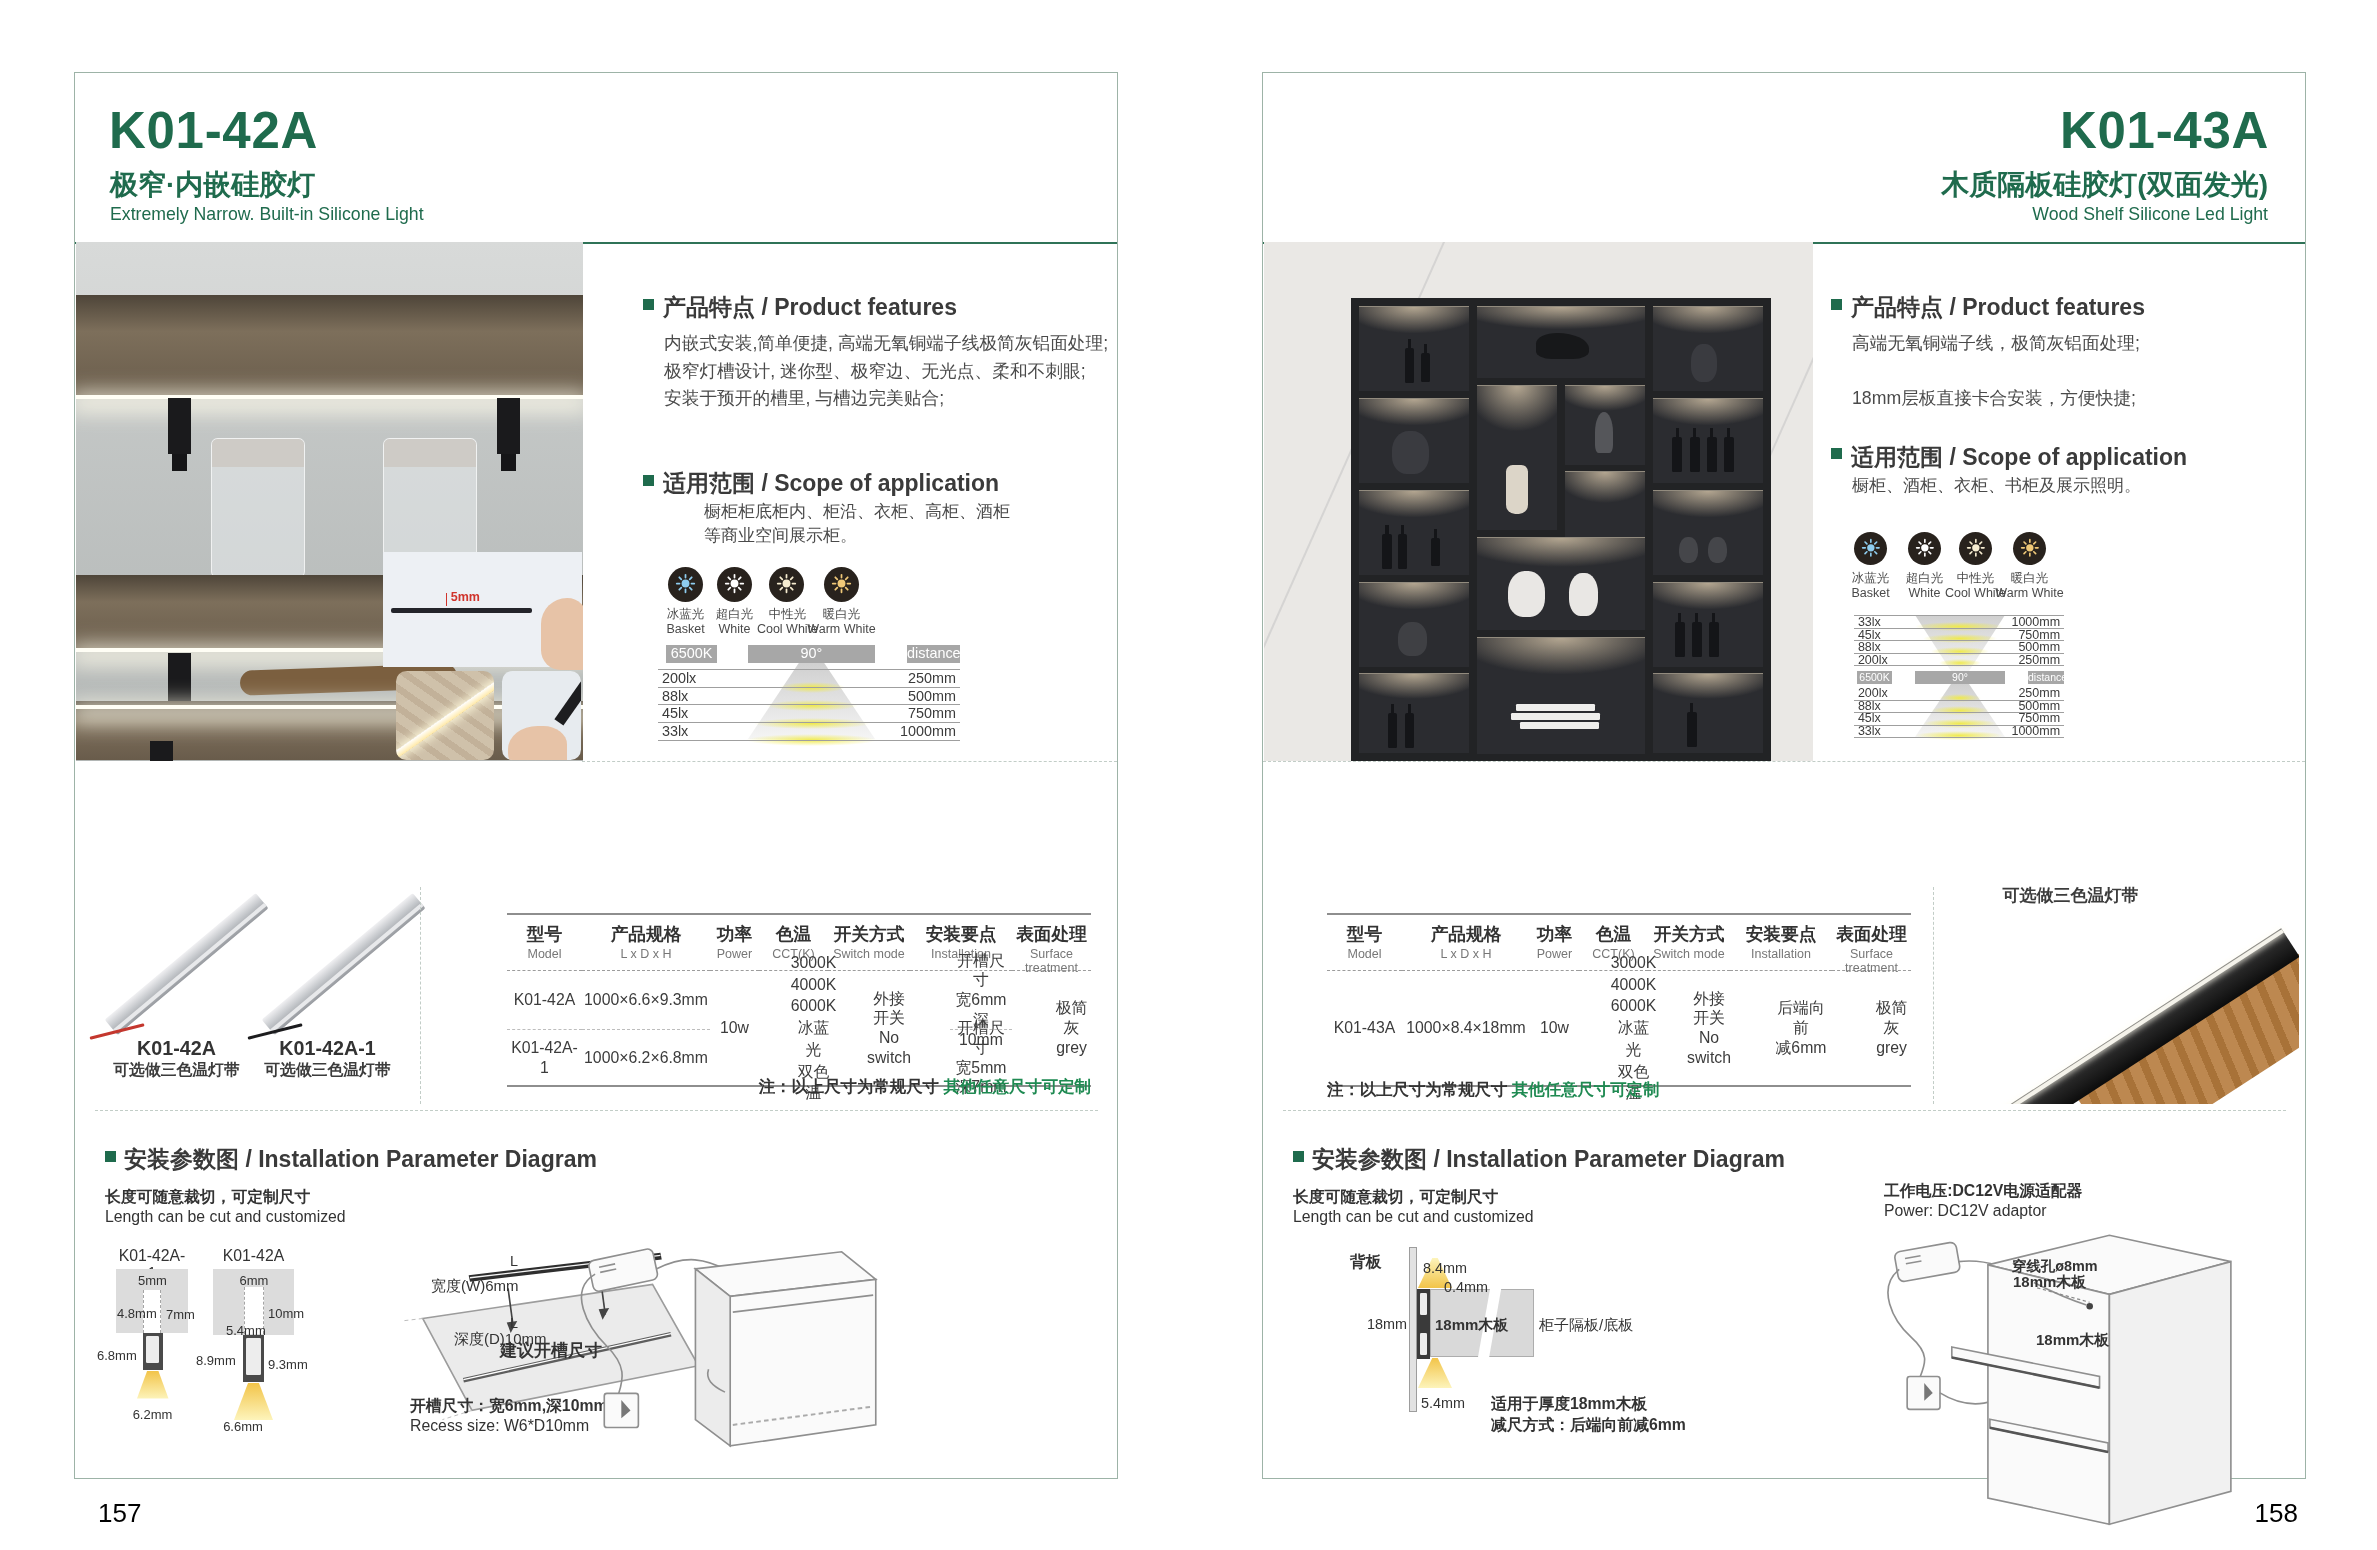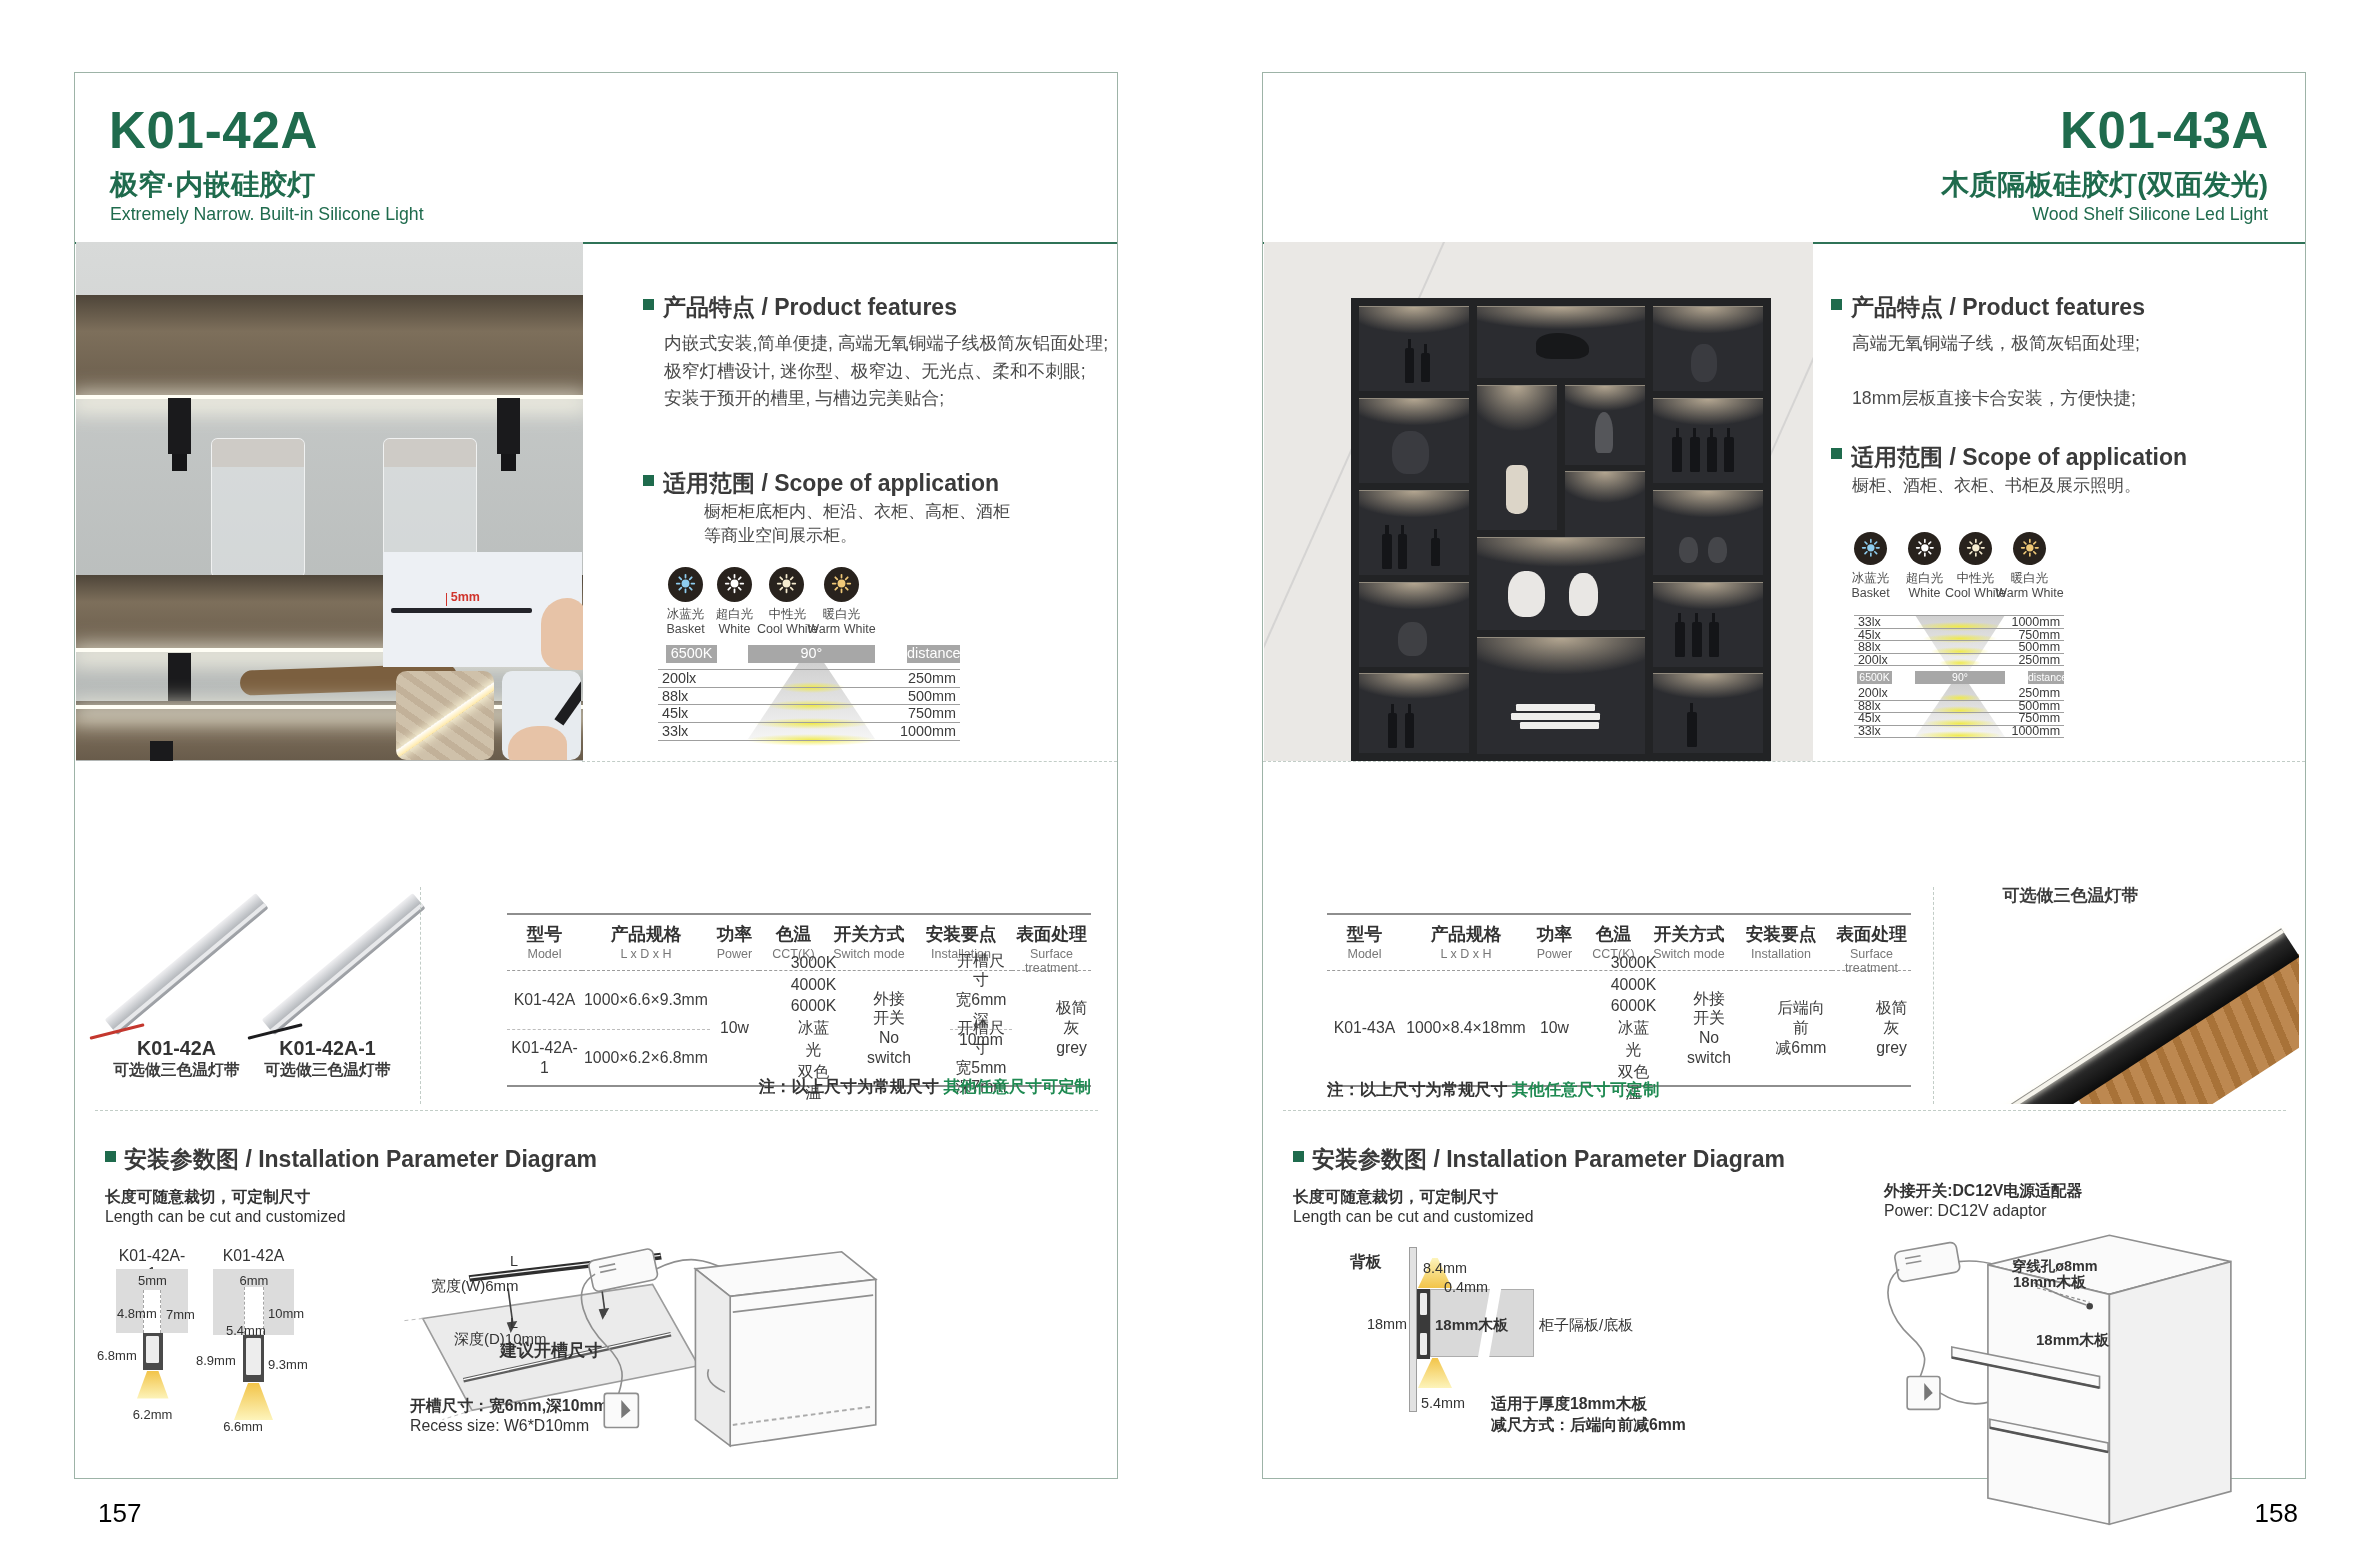--- a/index.html
+++ b/index.html
@@ -663,21 +663,21 @@
       <div class="dim" style="left:160px;top:1187px;font-size:14.4px;">8.4mm</div>
       <div class="dim" style="left:181px;top:1206px;font-size:14.4px;">0.4mm</div>
       <div class="dim" style="left:104px;top:1243px;font-size:14.4px;">18mm</div>
       <div class="dim" style="left:172px;top:1243px;font-size:15px;font-weight:bold;">18mm木板</div>
       <div class="dim" style="left:276px;top:1243px;font-size:15px;">柜子隔板/底板</div>
       <div class="dim" style="left:158px;top:1322px;font-size:14.4px;">5.4mm</div>
       <div class="small-note" style="left:228px;top:1321px;font-weight:bold;">适用于厚度18mm木板</div>
       <div class="small-note" style="left:228px;top:1342px;font-weight:bold;">减尺方式：后端向前减6mm</div>
     </div>
 
-    <div class="small-note" style="left:621px;top:1108px;font-weight:bold;">外接开关:DC12V电源适配器</div>
+    <div class="small-note" style="left:621px;top:1108px;font-weight:bold;">工作电压:DC12V电源适配器</div>
     <div class="small-note" style="left:621px;top:1129px;">Power: DC12V adaptor</div>
     <svg class="abs" style="left:610px;top:1149px;" width="394" height="309" viewBox="0 0 600 470">
       <g transform="rotate(-10 80 60)">
           <rect x="35" y="38" width="95" height="46" rx="9" class="sketchf"></rect>
           <line x1="50" y1="50" x2="74" y2="50" class="sketch"></line>
           <line x1="50" y1="58" x2="74" y2="58" class="sketch"></line>
         </g>
       <path d="M40,72 C 5,100 30,150 58,175 S 80,215 72,235" class="sketch"></path>
       <rect x="52" y="235" width="50" height="50" rx="4" class="sketchf"></rect>
       <path d="M78,245 l13,15 -13,12 z" fill="#777"></path>

